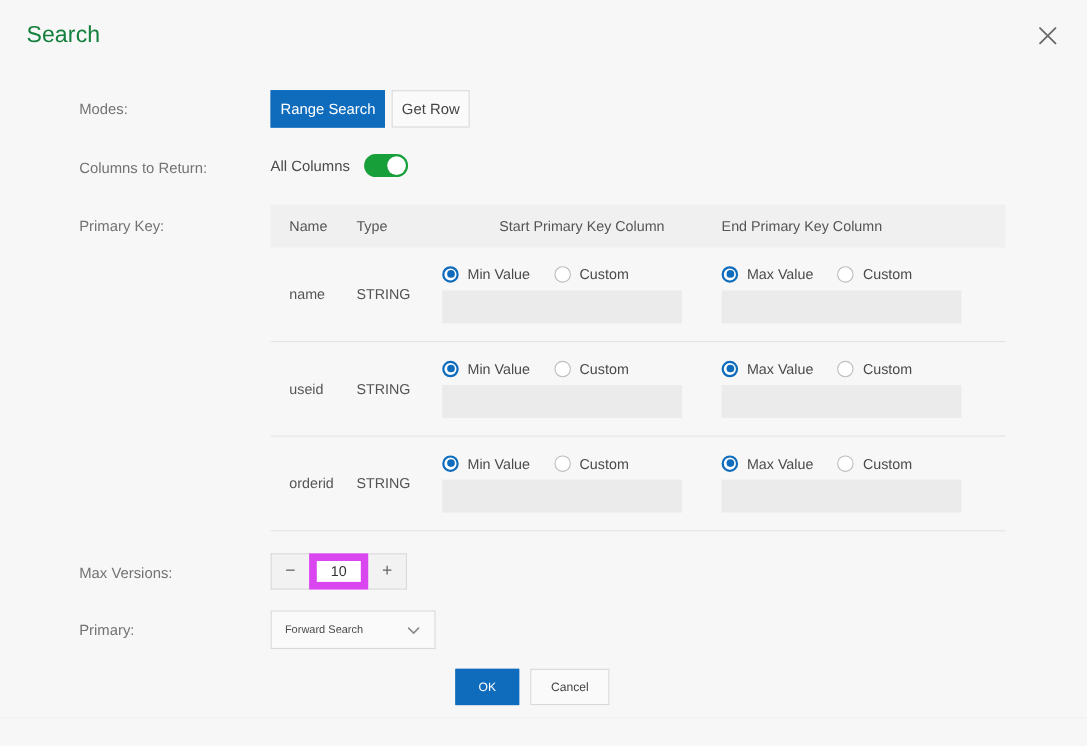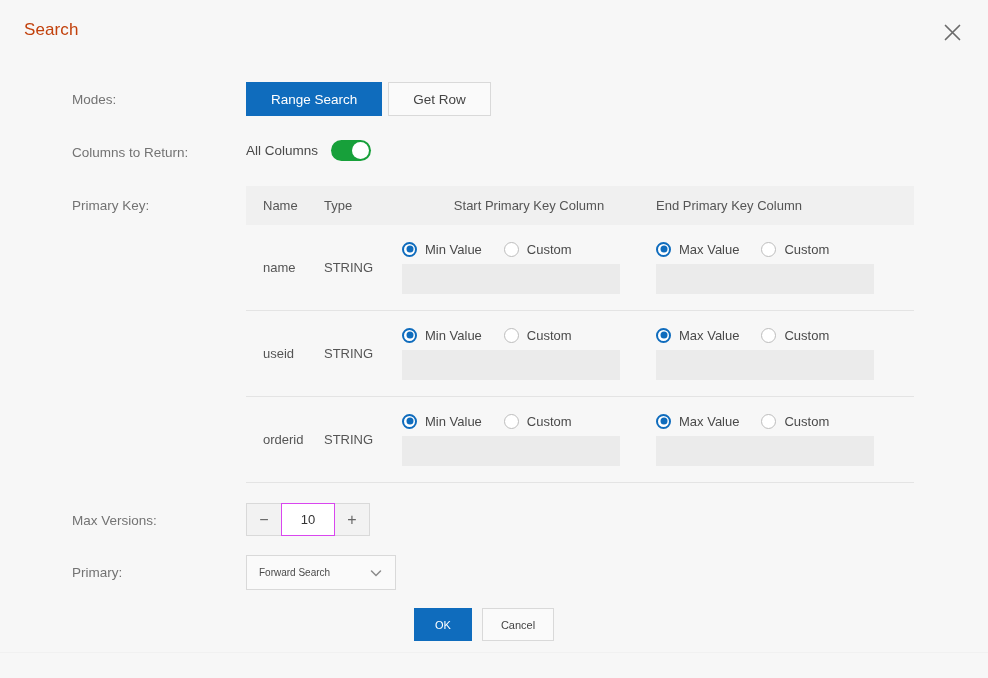--- a/index.html
+++ b/index.html
@@ -14,22 +14,22 @@
   .page {
     position: relative;
     width: 988px; height: 678px;
     background: #f7f7f7;
   }
 
   
   .dialog-title {
     position: absolute;
     left: 24px; top: 20px;
-    font-size: 17px;
-    color: #c2410c;
+    font-size: 21px;
+    color: #15803d;
     letter-spacing: .1px;
   }
   .close-btn {
     position: absolute;
     right: 22px; top: 18px;
     width: 28px; height: 28px;
     cursor: pointer;
     display: flex; align-items: center; justify-content: center;
   }
   .close-btn svg { display: block; }
@@ -45,21 +45,21 @@
   }
 
   
   .modes {
     position: absolute;
     left: 246px; top: 82px;
     display: flex;
   }
   .mode-btn {
     height: 34px;
-    padding: 0 24px;
+    padding: 0 8px;
     font-size: 13.5px;
     font-family: "Liberation Sans", sans-serif;
     display: flex; align-items: center; justify-content: center;
     cursor: pointer;
     border: 1px solid transparent;
     text-align: center;
   }
   .mode-btn.active {
     background: #0f6cbd;
     color: #ffffff;
@@ -194,21 +194,21 @@
     font-size: 16px;
     color: #666666;
     cursor: pointer;
     user-select: none;
   }
   .step-btn.minus { border-right: none; }
   .step-btn.plus  { border-left: none; }
   .step-value {
     width: 54px;
     background: #ffffff;
-    border: 1px solid #d946ef;
+    border: 7px solid #d946ef;
     display: flex; align-items: center; justify-content: center;
     font-size: 13px;
     color: #333333;
   }
 
   
   .select {
     position: absolute;
     left: 246px; top: 555px;
     width: 150px; height: 35px;

